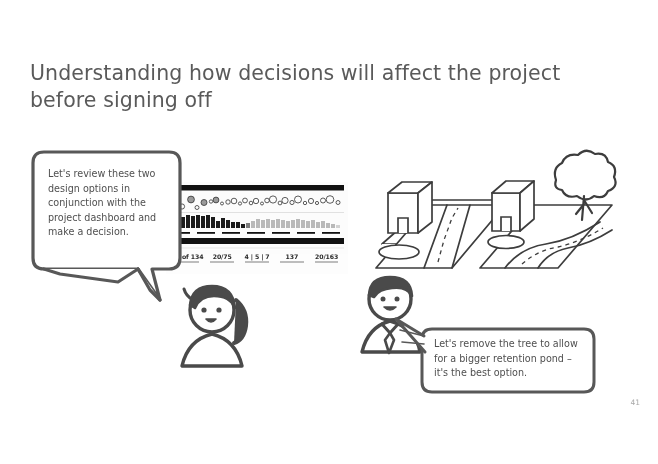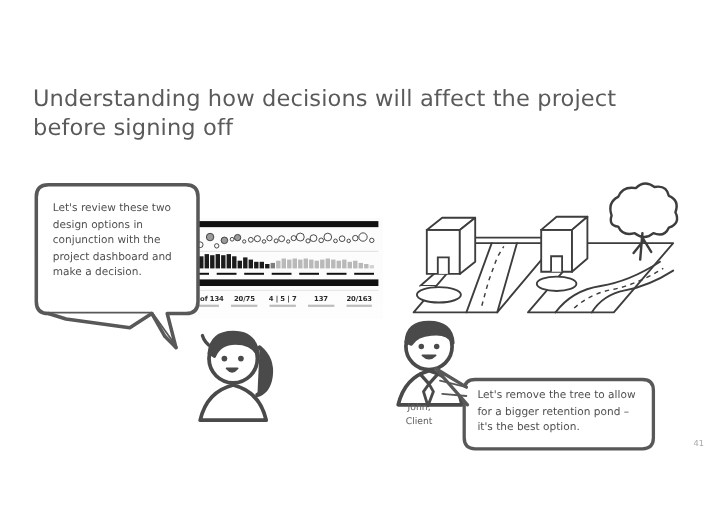--- a/index.html
+++ b/index.html
@@ -13,21 +13,20 @@
     position: relative;
     overflow: hidden;
     font-family: "DejaVu Sans", sans-serif;
     color: #4a4a4a;
   }
 
   .slide {
     position: absolute;
     inset: 0;
     background: #ffffff;
-    margin-top: 16px;
   }
 
   
   .title {
     position: absolute;
     left: 30px;
     top: 60px;
     width: 580px;
     font-size: 20.5px;
     line-height: 1.32;
@@ -346,18 +345,16 @@
                  Q604,200 594,196 Q586,203 577,196
                  Q566,199 562,190 Q553,189 556,180 Z" fill="#ffffff" stroke-width="2.2" stroke-linejoin="round"></path>
         <path d="M584,196 L582,220 M584,200 L592,213 M584,204 L576,214" fill="none" stroke-width="2.2" stroke-linecap="round"></path>
       </g>
     </g>
   </svg>
 
   <div class="bubble-text" id="bubble-left-text">Let's review these two design options in conjunction with the project dashboard and make a decision.</div>
   <div class="bubble-text" id="bubble-right-text">Let's remove the tree to allow for a bigger retention pond – it's the best option.</div>
 
-  <div class="caption" id="caption-john">John,
-Client</div>
 
   <div class="slide-number">41</div>
 
 </div>
 
 </body></html>

